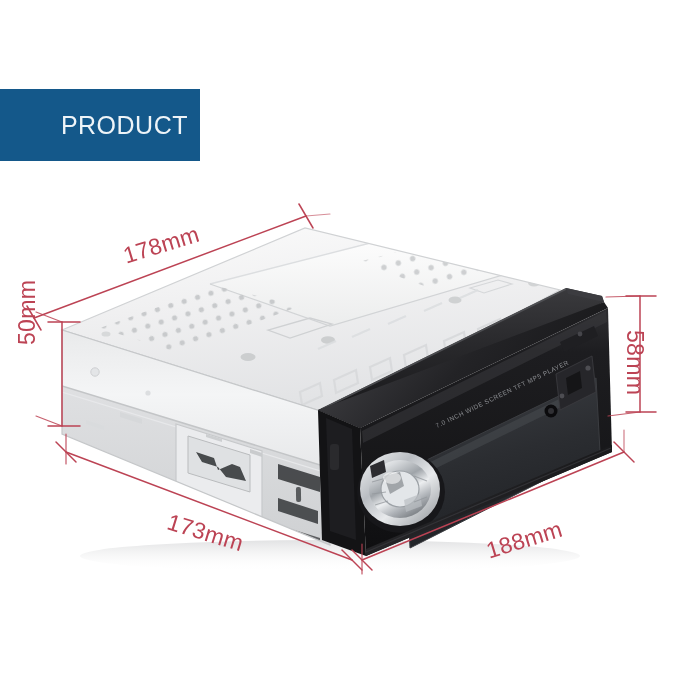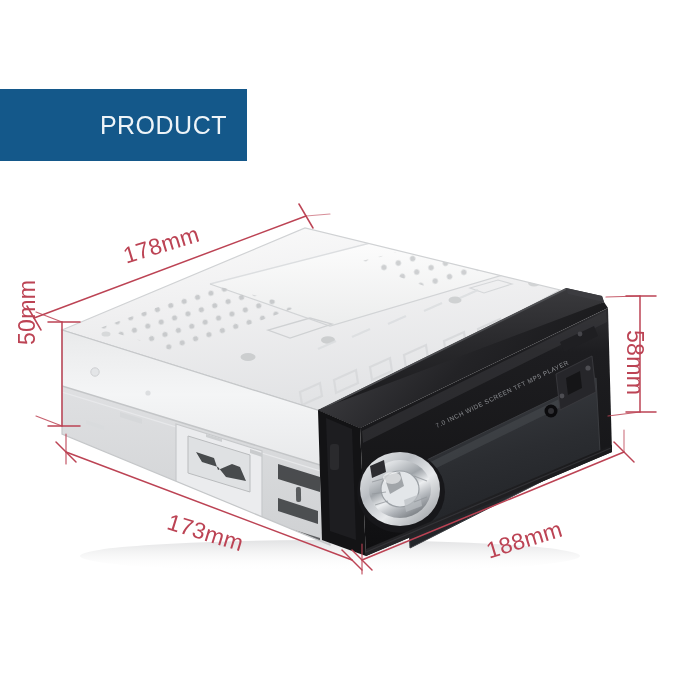--- a/index.html
+++ b/index.html
@@ -22,29 +22,29 @@
     width: 700px;
     height: 700px;
     background: #ffffff;
   }
 
   
   .banner {
     position: absolute;
     left: 0;
     top: 89px;
-    width: 247px;
+    width: 200px;
     height: 72px;
     background: #14588a;
     box-sizing: border-box;
     display: flex;
     flex-direction: column;
     align-items: flex-end;
     justify-content: center;
-    padding-right: 20px;
+    padding-right: 12px;
   }
   .banner-line {
     color: #eef4f8;
     font-size: 25px;
     letter-spacing: 0.5px;
     line-height: 29px;
     font-weight: 400;
     white-space: nowrap;
     text-align: right;
   }

